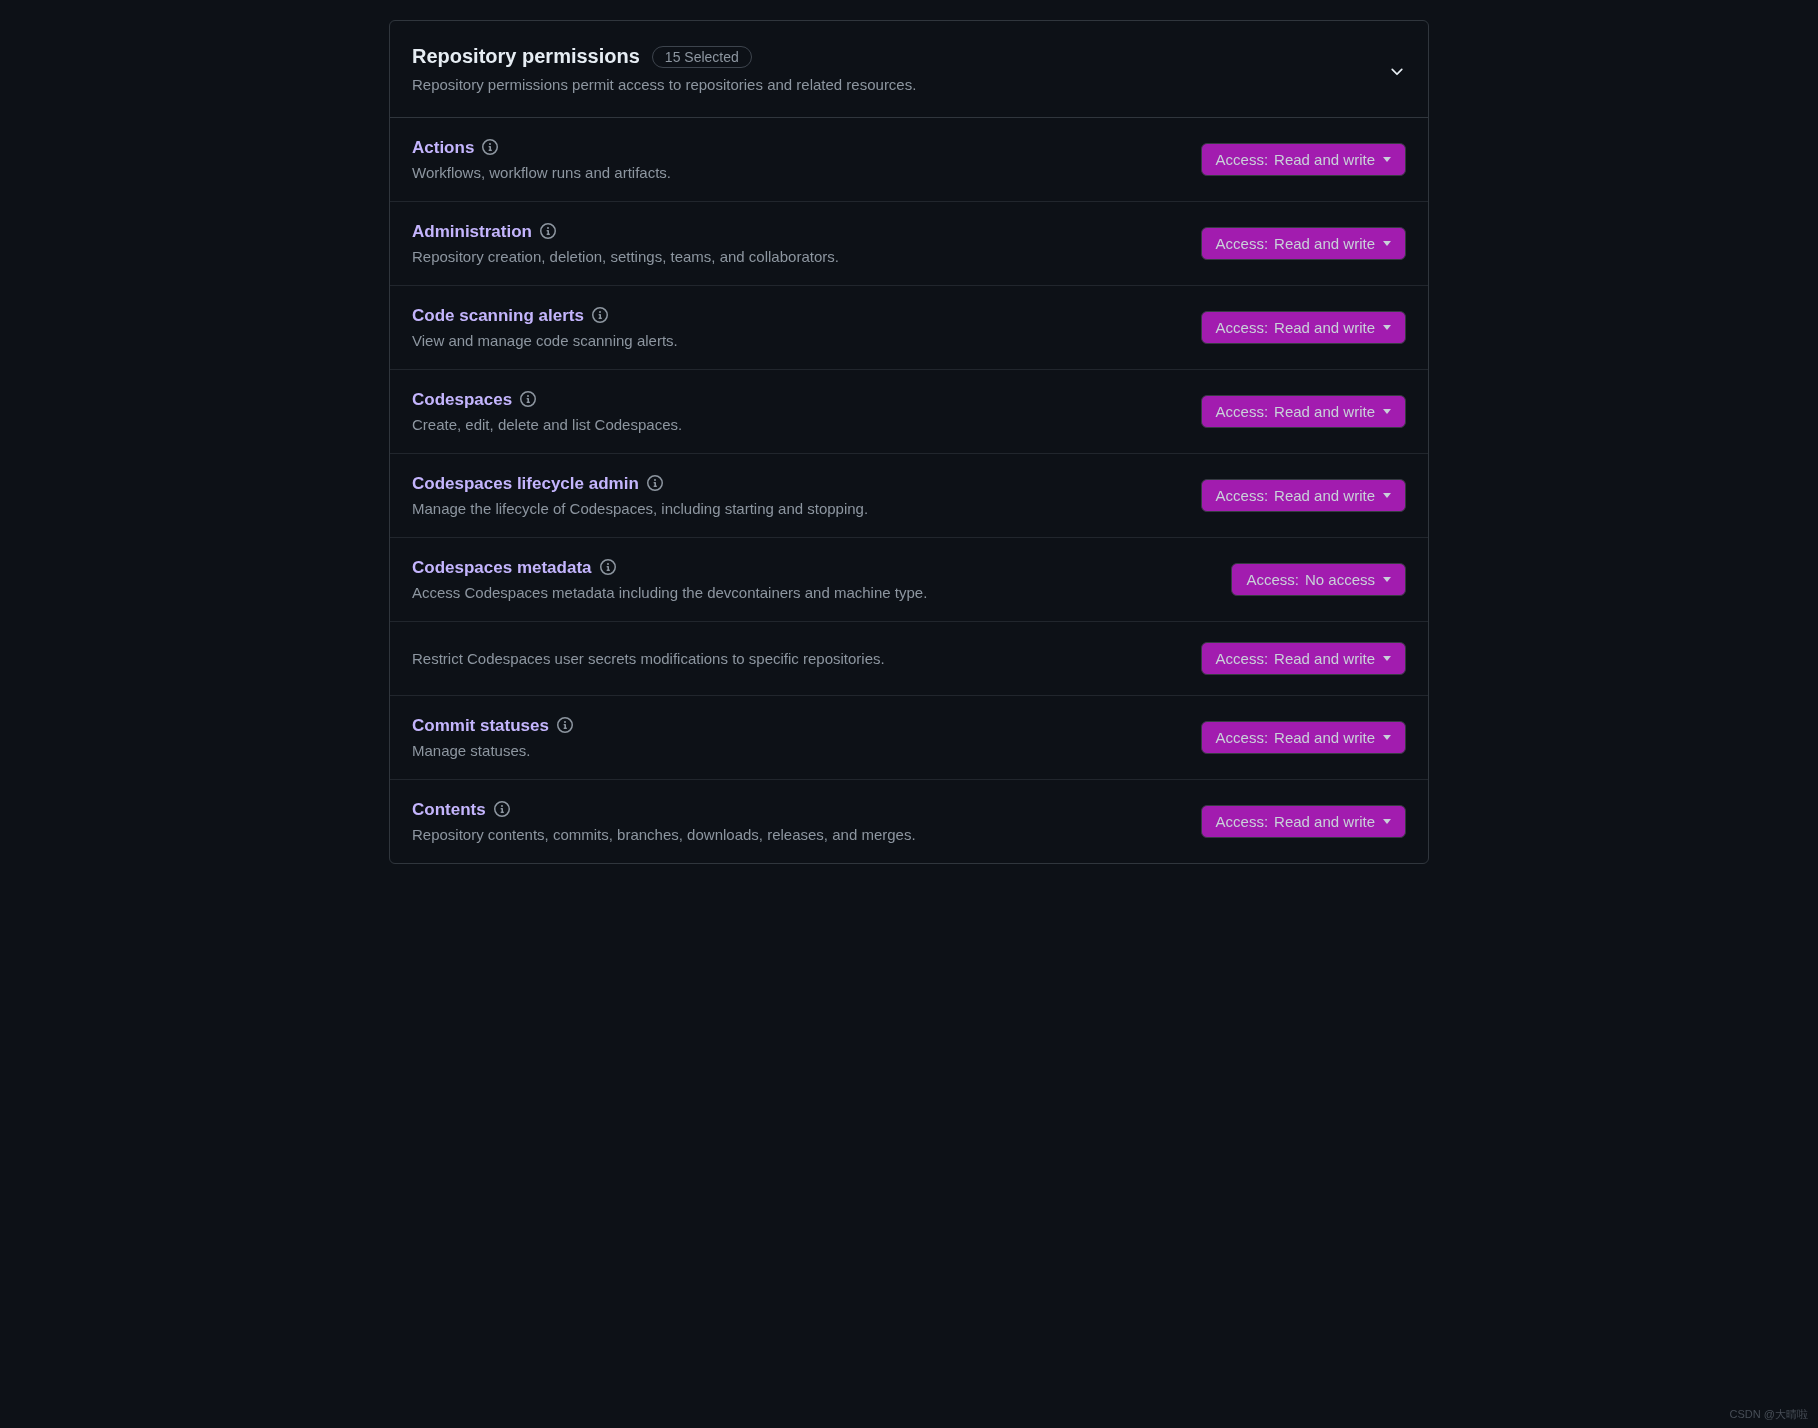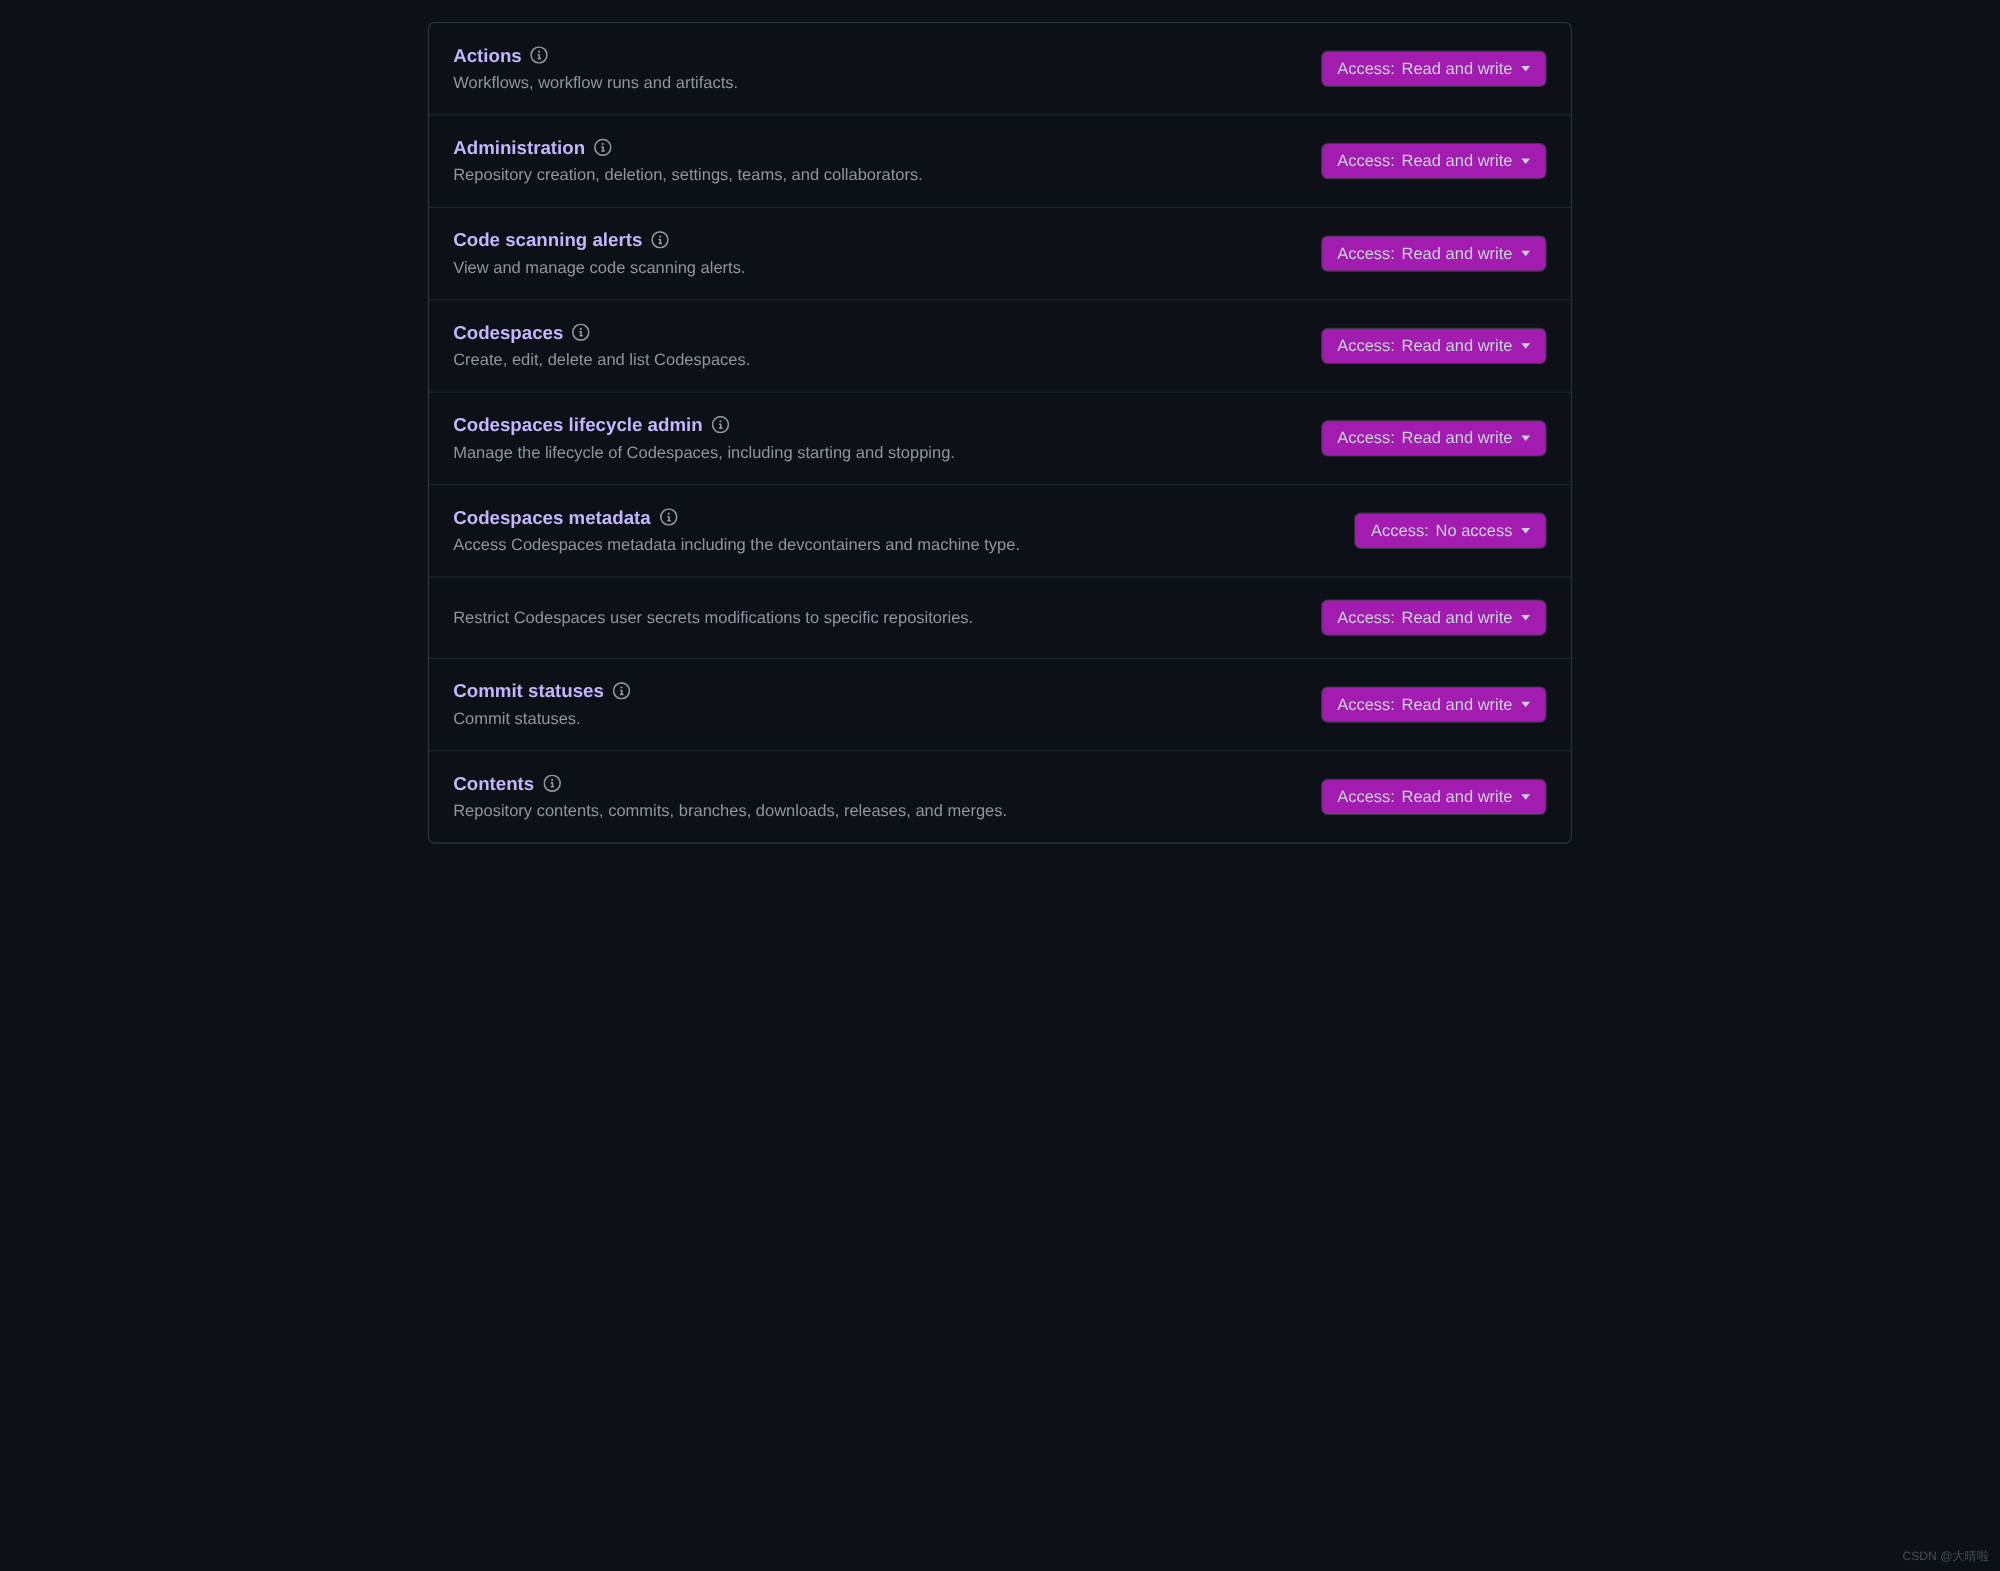--- a/index.html
+++ b/index.html
@@ -113,20 +113,34 @@
   color: #6e7681;
   font-size: 11px;
   opacity: 0.6;
 }
 </style>
 </head>
 <body>
 
 <div class="panel">
 
+  <div class="panel-header">
+    <div class="panel-header-left">
+      <div class="panel-title-row">
+        <h2 class="panel-title">Repository permissions</h2>
+        <span class="selected-badge">15 Selected</span>
+      </div>
+      <div class="panel-subtitle">Repository permissions permit access to repositories and related resources.</div>
+    </div>
+    <span class="chevron">
+      <svg width="18" height="18" viewBox="0 0 16 16" fill="currentColor">
+          <path d="M12.78 5.22a.749.749 0 0 1 0 1.06l-4.25 4.25a.749.749 0 0 1-1.06 0L3.22 6.28a.749.749 0 1 1 1.06-1.06L8 8.94l3.72-3.72a.749.749 0 0 1 1.06 0Z"></path>
+        </svg>
+    </span>
+  </div>
 
   <div id="perm-list">
       <div class="perm-row">
         <div class="perm-left">
           <div class="perm-title-row">
             <span class="perm-title">Actions</span>
             <span><svg class="info-icon" viewBox="0 0 16 16" fill="currentColor">
                 <path d="M0 8a8 8 0 1 1 16 0A8 8 0 0 1 0 8Zm8-6.5a6.5 6.5 0 1 0 0 13 6.5 6.5 0 0 0 0-13ZM6.5 7.75A.75.75 0 0 1 7.25 7h1a.75.75 0 0 1 .75.75v2.75h.25a.75.75 0 0 1 0 1.5h-2a.75.75 0 0 1 0-1.5h.25v-2h-.25a.75.75 0 0 1-.75-.75ZM8 6a1 1 0 1 1 0-2 1 1 0 0 1 0 2Z"></path>
               </svg></span>
           </div>
@@ -229,21 +243,21 @@
         </button>
       </div>
       <div class="perm-row">
         <div class="perm-left">
           <div class="perm-title-row">
             <span class="perm-title">Commit statuses</span>
             <span><svg class="info-icon" viewBox="0 0 16 16" fill="currentColor">
                 <path d="M0 8a8 8 0 1 1 16 0A8 8 0 0 1 0 8Zm8-6.5a6.5 6.5 0 1 0 0 13 6.5 6.5 0 0 0 0-13ZM6.5 7.75A.75.75 0 0 1 7.25 7h1a.75.75 0 0 1 .75.75v2.75h.25a.75.75 0 0 1 0 1.5h-2a.75.75 0 0 1 0-1.5h.25v-2h-.25a.75.75 0 0 1-.75-.75ZM8 6a1 1 0 1 1 0-2 1 1 0 0 1 0 2Z"></path>
               </svg></span>
           </div>
-          <div class="perm-desc">Commit statuses.</div>
+          <div class="perm-desc">Manage statuses.</div>
         </div>
         <button class="access-btn">
           <span class="access-prefix">Access: </span>
           <span class="access-value">Read and write</span>
           <span class="caret-down"></span>
         </button>
       </div>
       <div class="perm-row">
         <div class="perm-left">
           <div class="perm-title-row">

